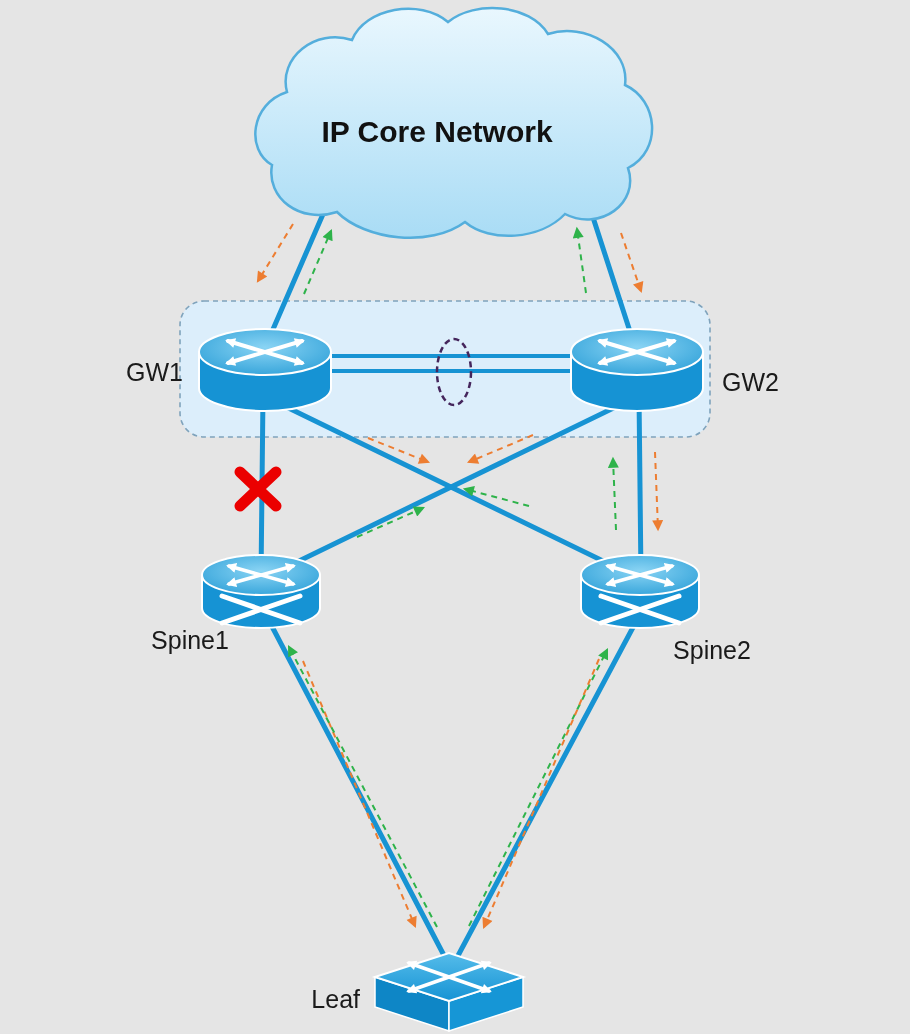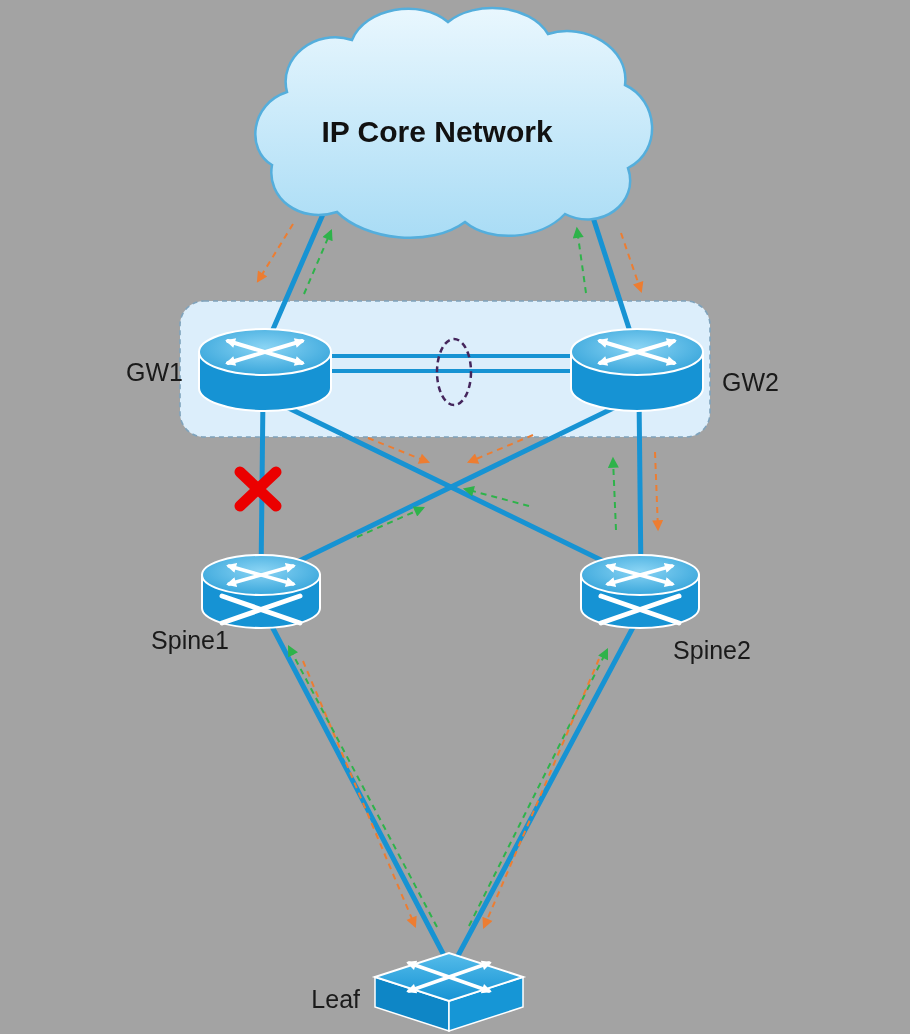--- a/index.html
+++ b/index.html
@@ -1,16 +1,16 @@
 <!DOCTYPE html>
 <html><head>
 <meta charset="utf-8">
 <style>
   html,body{margin:0;padding:0;background:#ffffff;}
-  .stage{position:relative;width:910px;height:1034px;background:#a3a3a3;overflow:hidden;
+  .stage{position:relative;width:910px;height:1034px;background:#e5e5e5;overflow:hidden;
          font-family:"Liberation Sans", sans-serif;}
   svg{display:block;}
   .link{stroke:#1793D3;stroke-width:5;stroke-linecap:round;fill:none;}
   .link-thin{stroke:#1793D3;stroke-width:4;stroke-linecap:round;fill:none;}
   .flow-o{stroke:#ED7D31;stroke-width:2;stroke-dasharray:6 5;fill:none;}
   .flow-g{stroke:#2EB34A;stroke-width:2;stroke-dasharray:6 5;fill:none;}
   .white-decor{stroke:#ffffff;fill:none;stroke-linecap:round;}
   .node-label{font-size:25px;fill:#1a1a1a;}
   .cloud-title{font-size:30px;font-weight:bold;fill:#111111;}
 </style>

